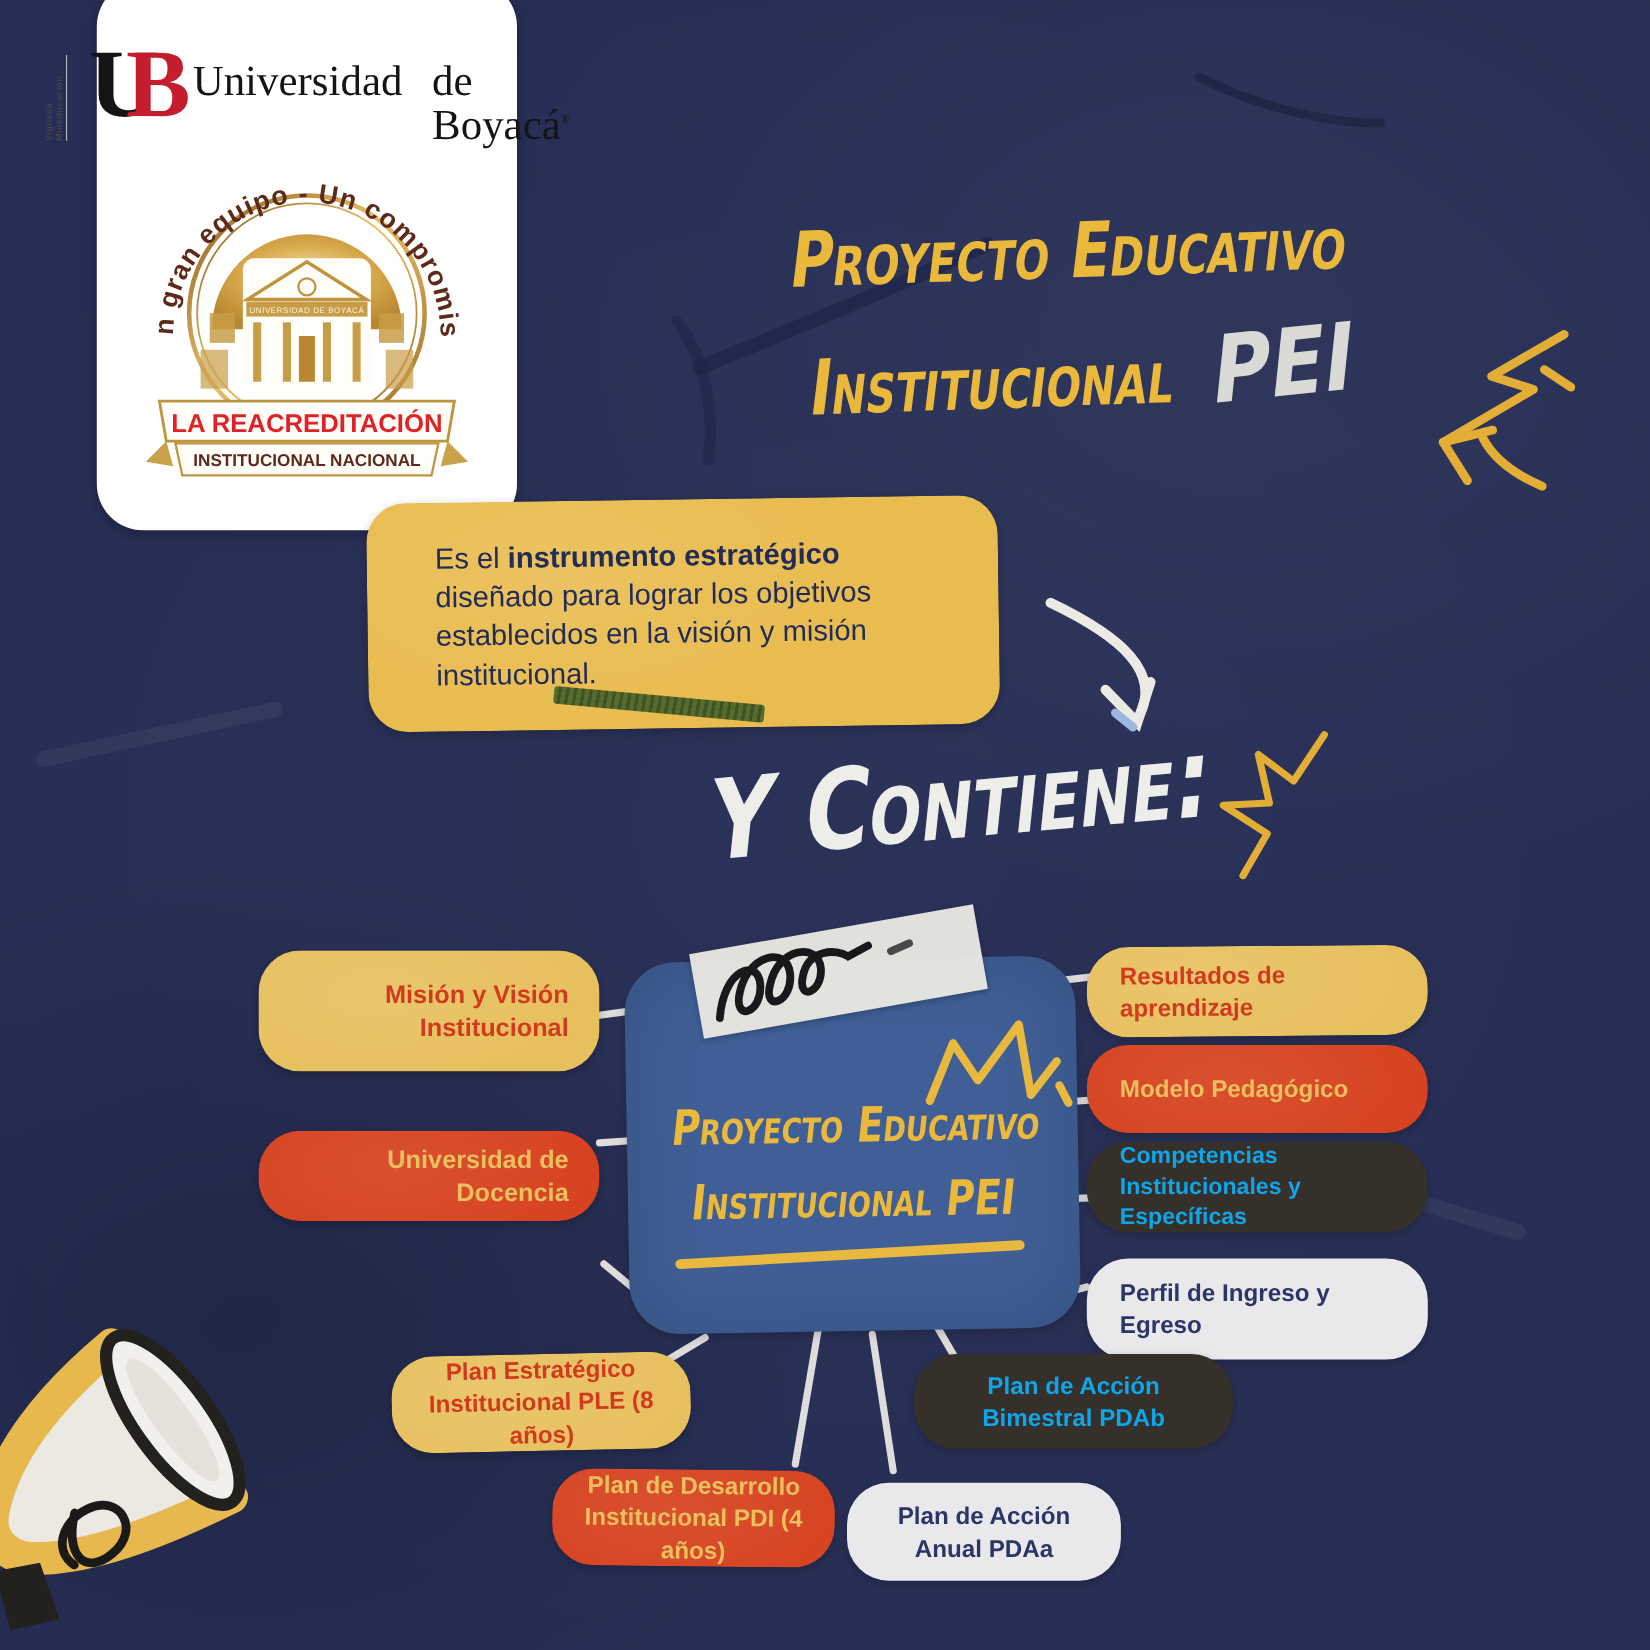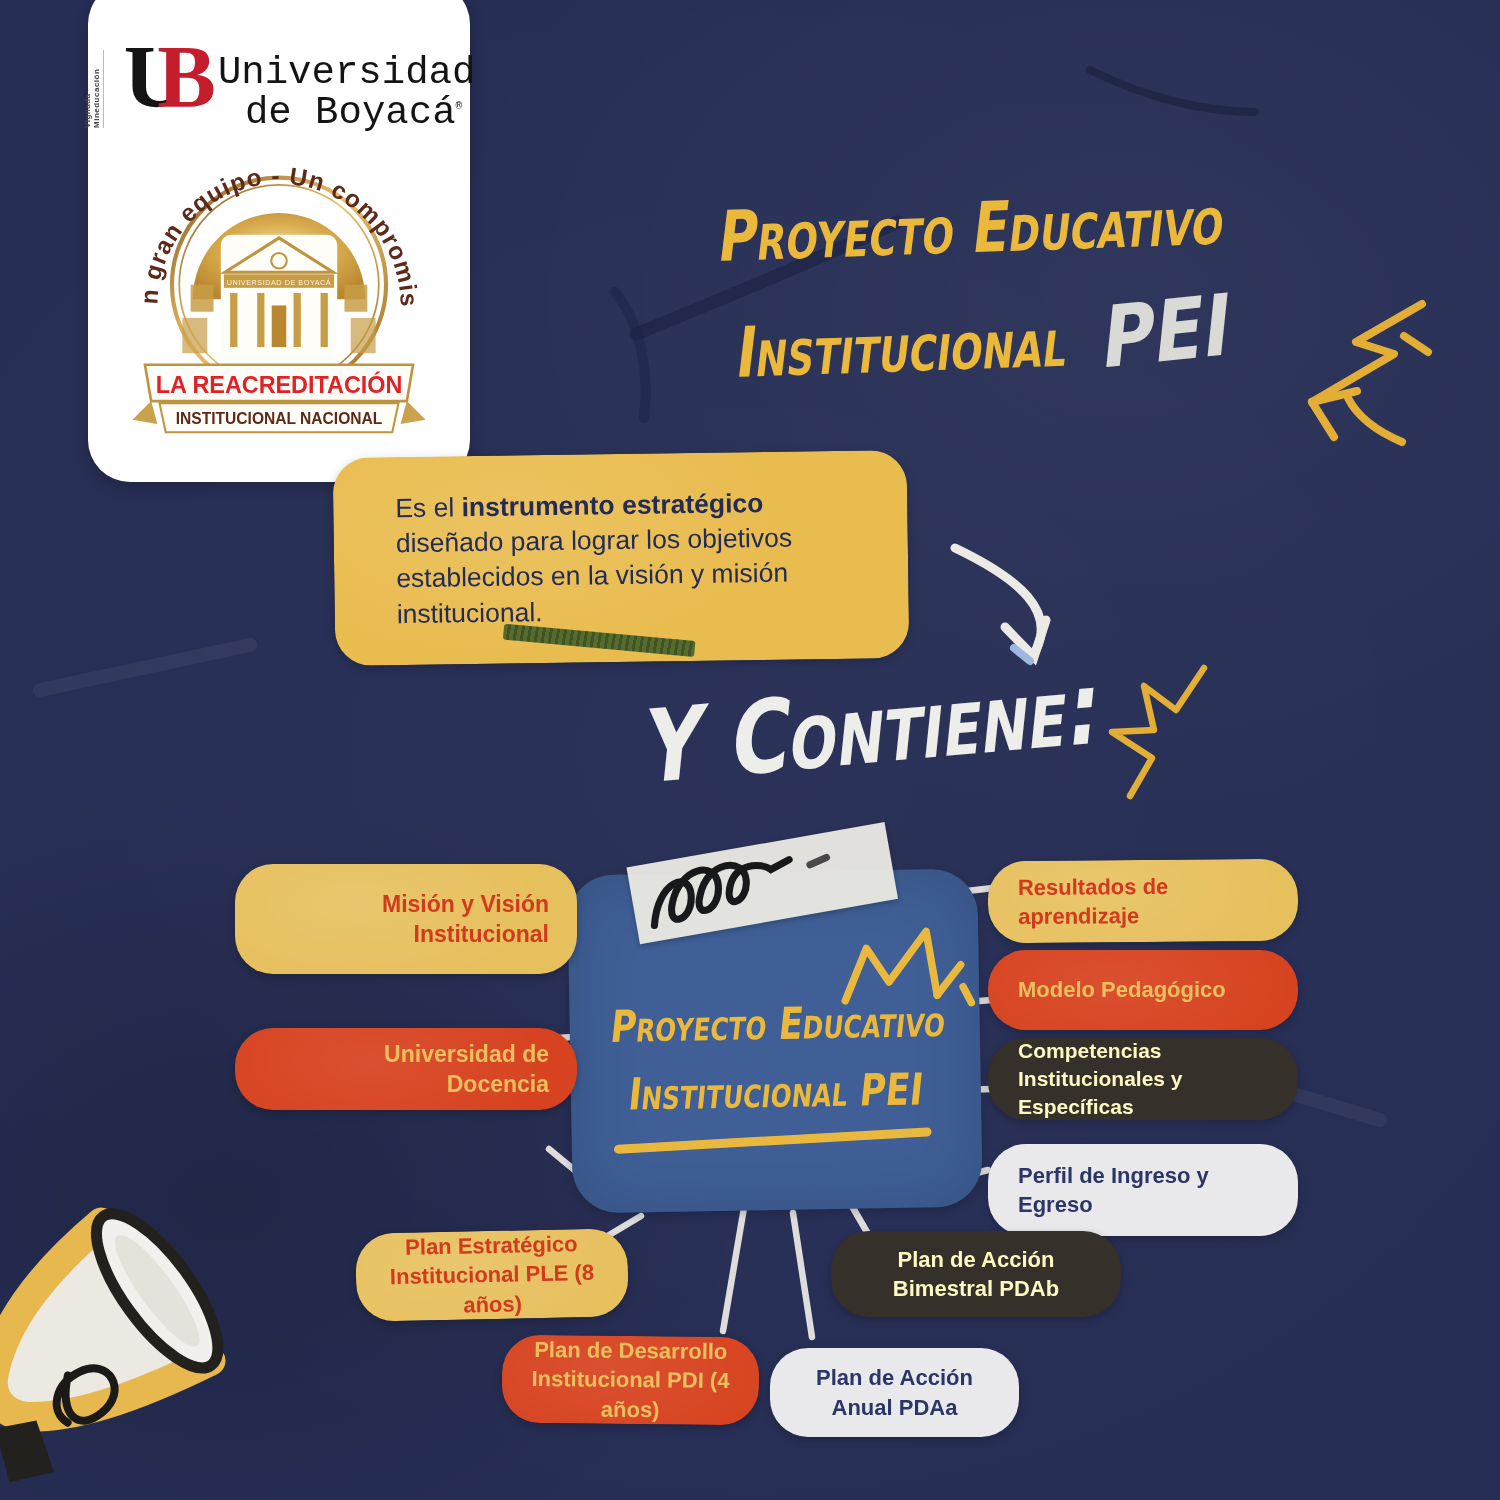--- a/index.html
+++ b/index.html
@@ -22,21 +22,21 @@
   }
   .logo-row{display:flex;align-items:flex-start;margin-top:58px;}
   .vigilada{
     writing-mode:vertical-rl;transform:rotate(180deg);font-size:8px;color:#444;
     letter-spacing:.5px;border-left:1px solid #bbb;padding-left:2px;margin-top:10px;height:78px;
     font-weight:bold;
   }
   .ub{display:inline-block;line-height:.85;margin:0 2px 0 20px;}
   .ub-u{font-family:"Liberation Serif",serif;font-weight:bold;font-size:88px;color:#141414;}
   .ub-b{font-family:"Liberation Serif",serif;font-weight:bold;font-size:88px;color:#c41e2e;margin-left:-30px;}
-  .uni-name{display:flex;flex-direction:column;margin-top:14px;font-family:Liberation Mono, monospace;color:#141414;}
+  .uni-name{display:flex;flex-direction:row;margin-top:14px;font-family:Liberation Serif, serif;color:#141414;}
   .uni-line1{font-size:39px;line-height:1.02;}
   .uni-line2{font-size:39px;line-height:1.02;margin-left:27px;}
   .uni-line2 sup{font-size:11px;}
   .seal{margin-top:6px;width:318px;height:306px;}
   
   .brush{
     font-family:"DejaVu Sans",sans-serif;font-weight:bold;font-variant:small-caps;
     color:#eab93c;margin:0;white-space:nowrap;
   }
   .title-l1{position:absolute;left:724px;top:196px;font-size:70px;z-index:3;
@@ -91,24 +91,24 @@
   .node{
     position:absolute;z-index:4;border-radius:38px;display:flex;align-items:center;
     box-shadow:0 3px 9px rgba(0,0,0,.22);
   }
   .node .node-label{white-space:pre-line;font-weight:600;font-size:22px;line-height:1.32;width:100%;}
   .node.v-yellow{background:radial-gradient(260px 120px at 35% 35%, rgba(255,255,255,.10), transparent 70%),#e7c05e;}
   .node.v-yellow .node-label{color:#d23a1d;}
   .node.v-red{background:radial-gradient(260px 120px at 40% 40%, rgba(255,255,255,.07), transparent 70%),#d74320;}
   .node.v-red .node-label{color:#eac05f;}
   .node.v-dark{background:#36302a;}
-  .node.v-dark .node-label{color:#fef9c3;}
+  .node.v-dark .node-label{color:#0ea5e9;}
   .node.v-white{background:#e9e9ec;margin-top:13px;}
   .node.v-white .node-label{color:#2b3566;}
-  .node.align-right{justify-content:flex-end;padding-left:32px;}
+  .node.align-right{justify-content:flex-end;}
   .node.align-right .node-label{text-align:right;padding:0 28px 0 66px;font-size:23px;}
   .node.align-left .node-label{text-align:left;padding:0 12px 0 30px;}
   .node.align-center .node-label{text-align:center;padding:0 16px;}
   .n-l1{left:235px;top:864px;width:310px;height:110px;}
   .n-l2{left:235px;top:984px;width:310px;height:82px;margin-top:44px;}
   .n-l3{left:235px;top:1102px;width:310px;height:106px;}
   .n-r1{left:988px;top:860px;width:310px;height:82px;transform:rotate(-.5deg);}
   .n-r2{left:988px;top:950px;width:310px;height:80px;justify-content:flex-end;}
   .n-r3{left:988px;top:1038px;width:310px;height:82px;}
   .n-r3 .node-label{font-size:21px;}

